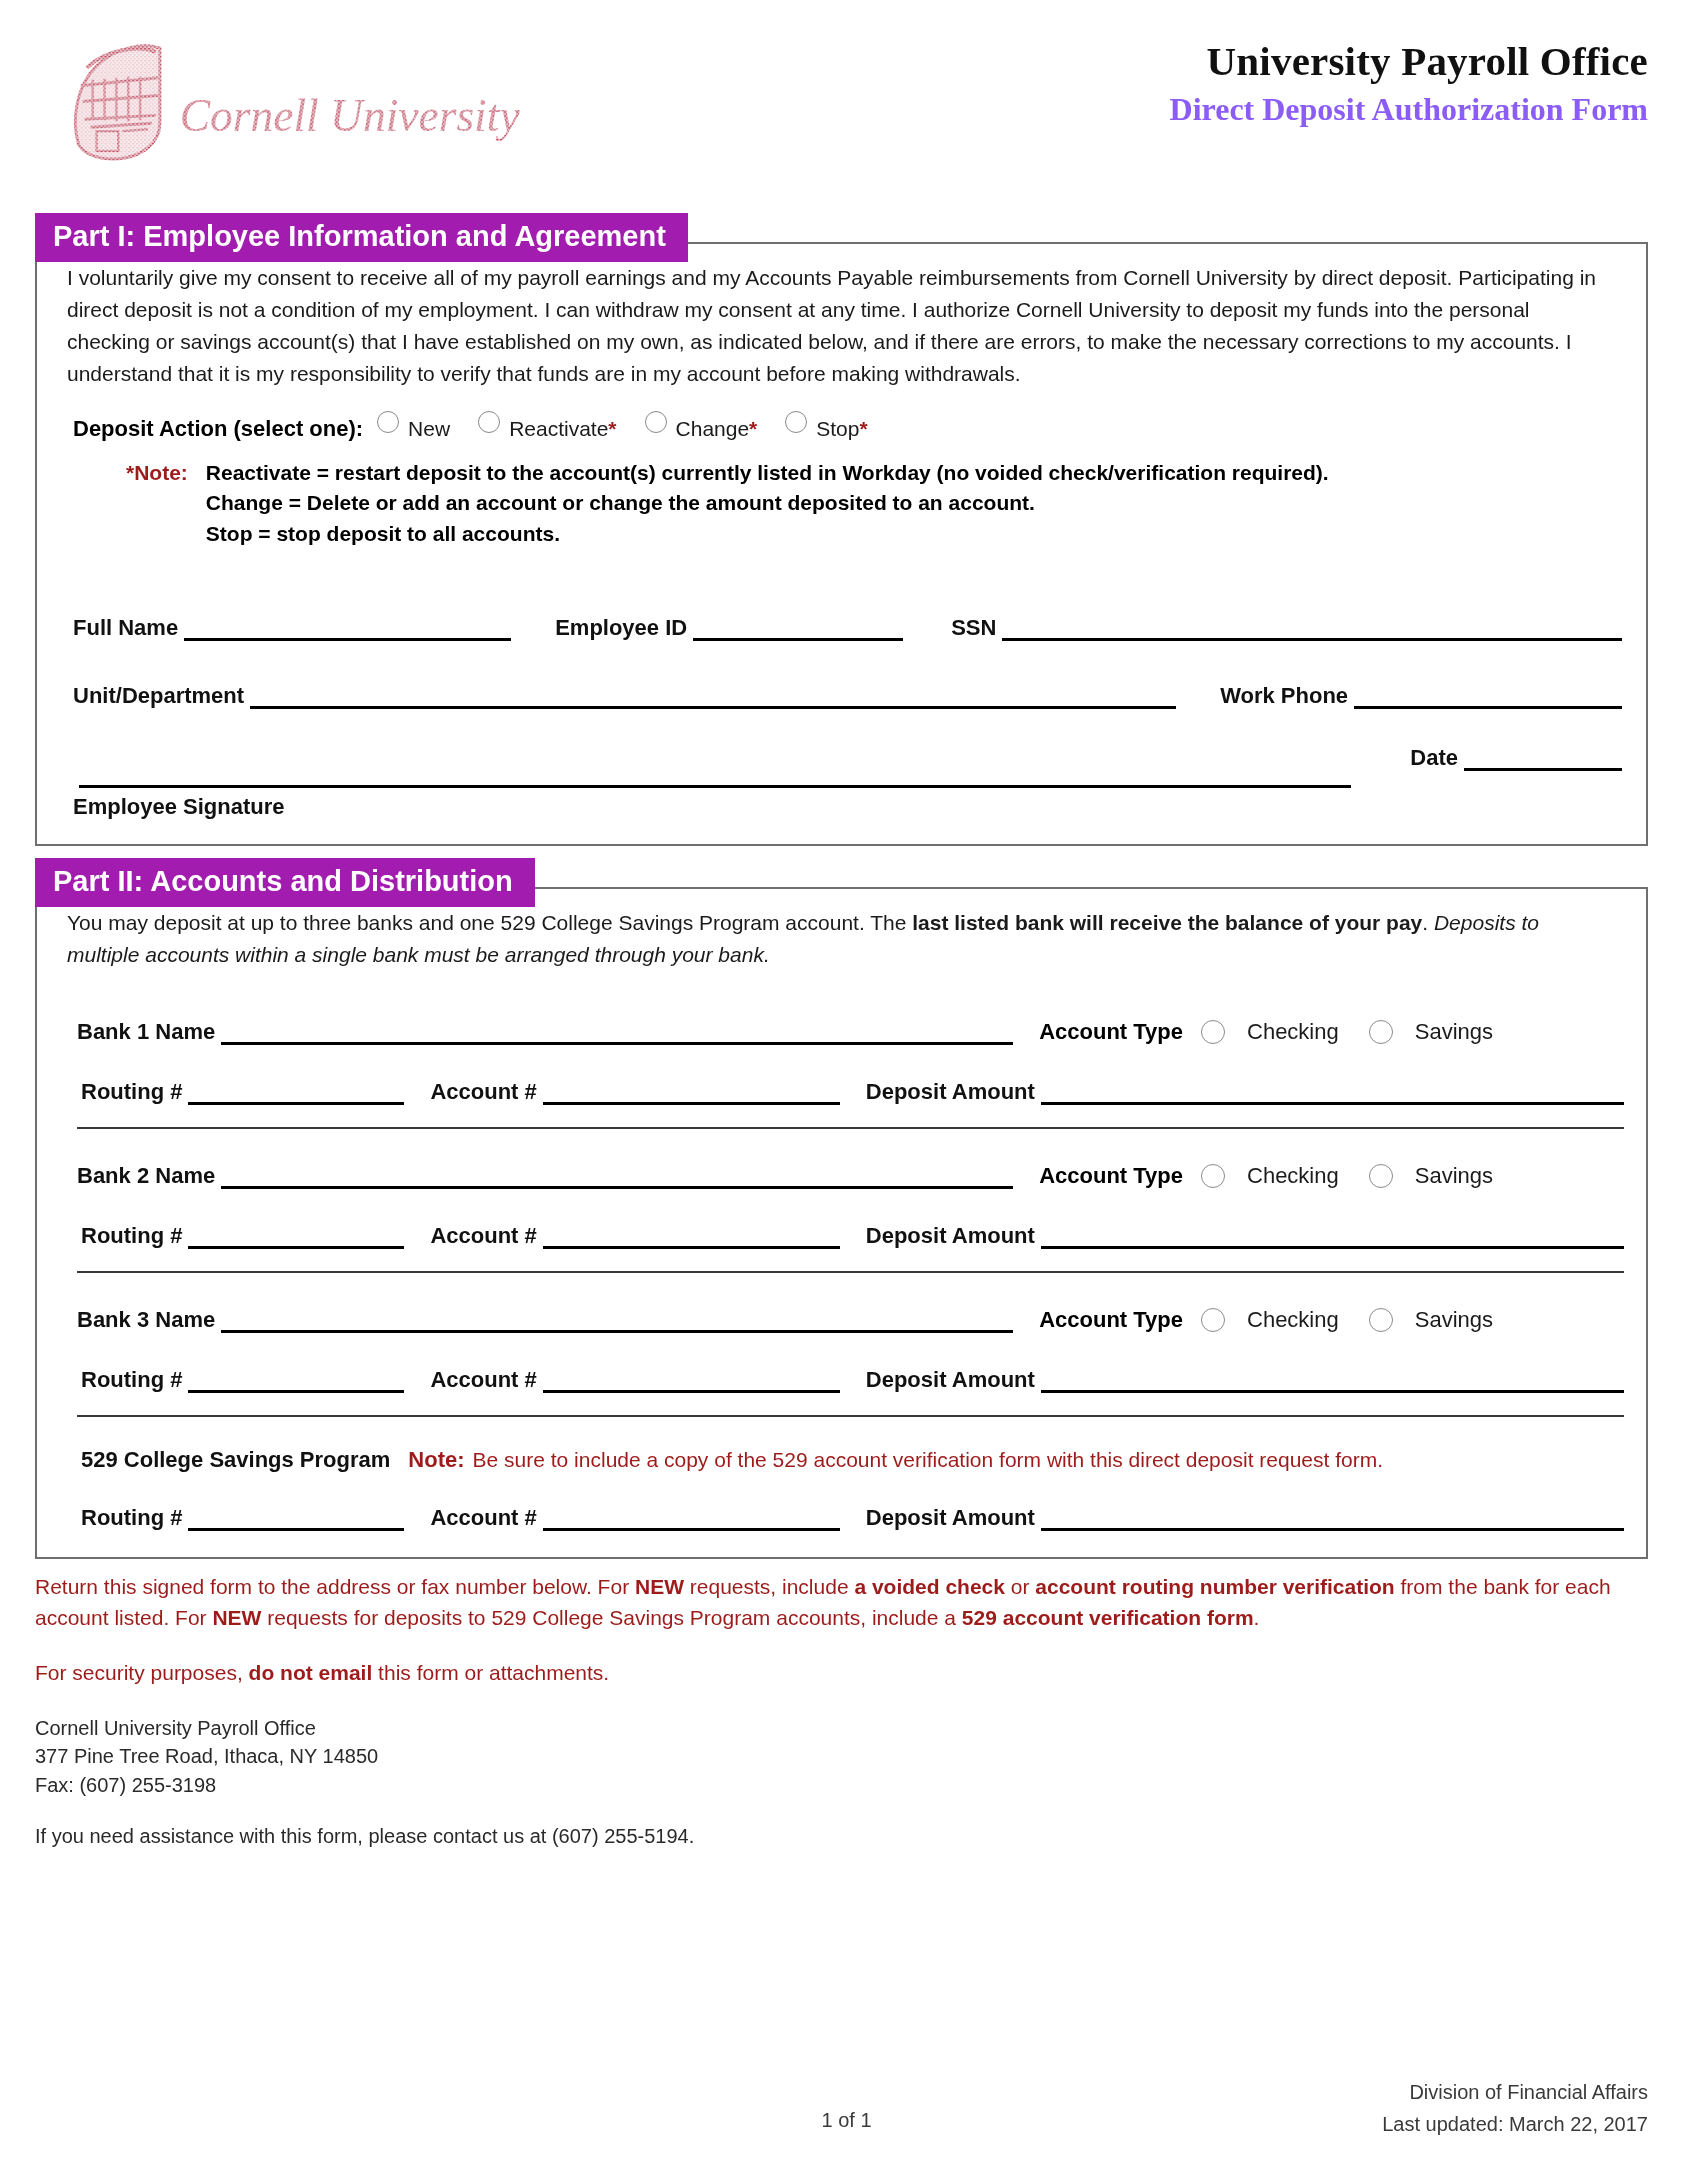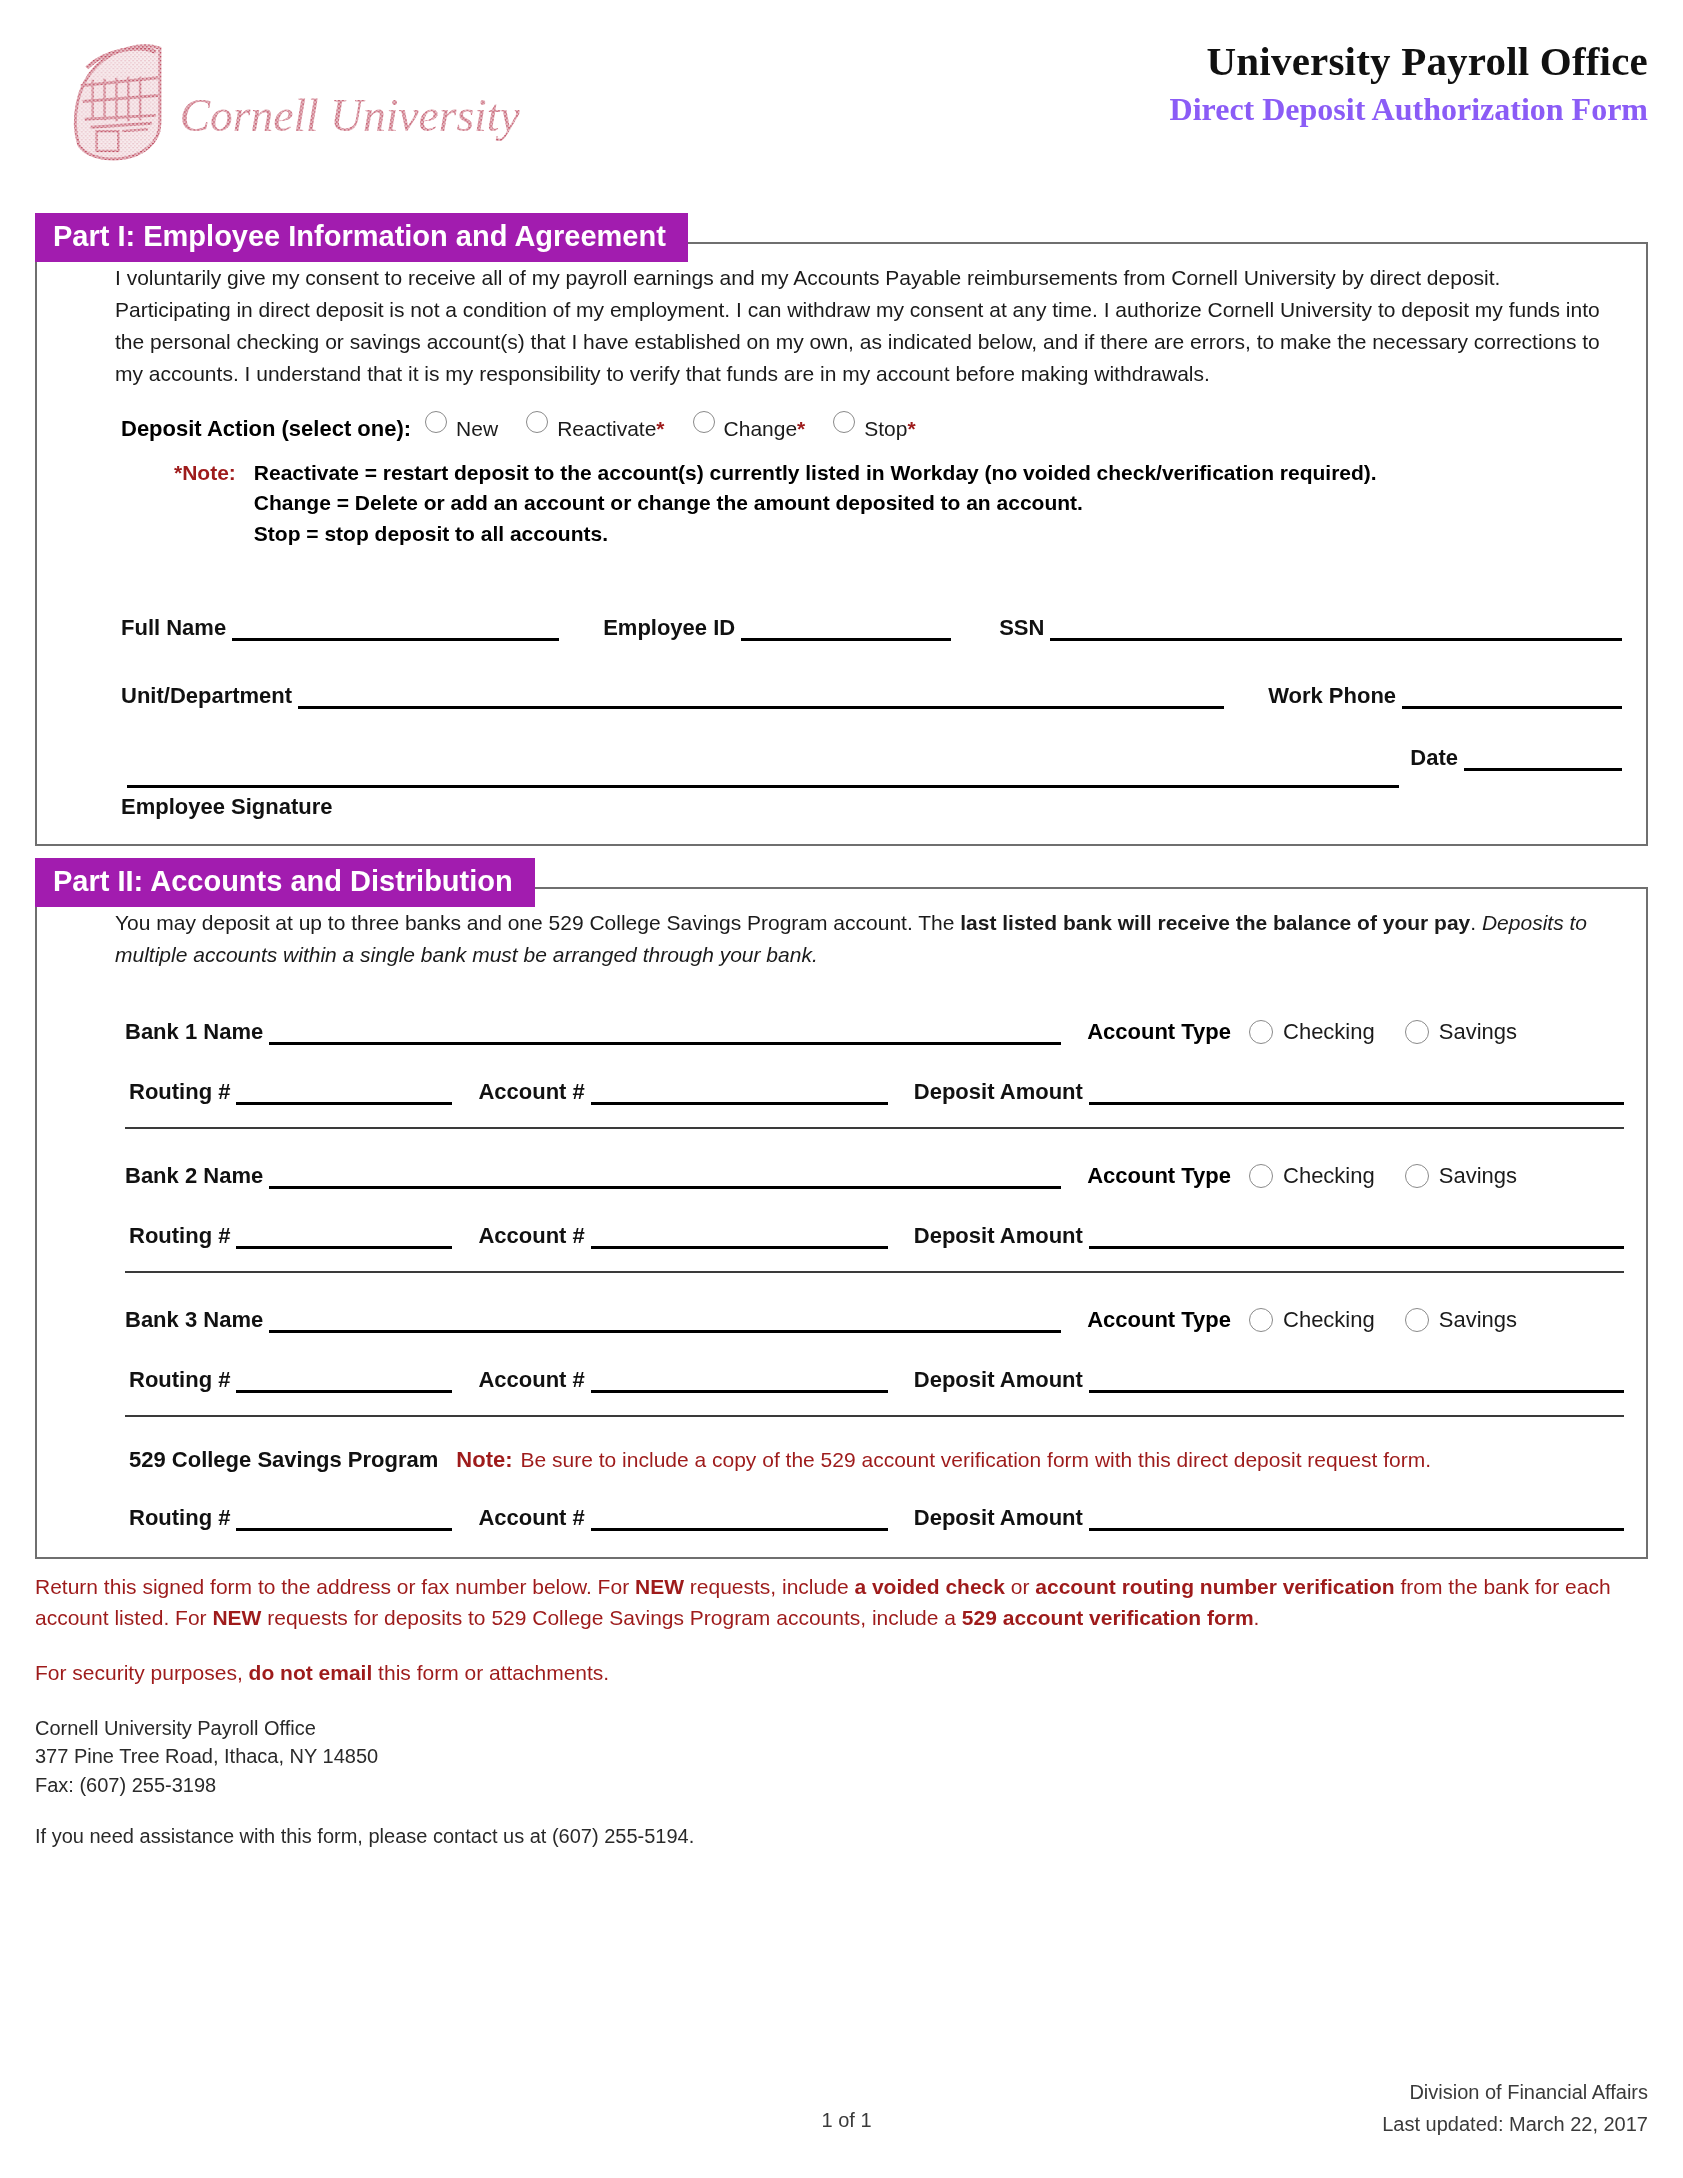--- a/index.html
+++ b/index.html
@@ -59,21 +59,20 @@
 
   
   .section {
     position: relative;
     margin: 0 35px;
   }
   .section-box {
     border: 2px solid #6f6f6f;
     border-top: none;
     position: relative;
-    padding-left: 48px;
   }
   .section-topline {
     position: relative;
     height: 2px;
     background: #6f6f6f;
   }
   .section-tab {
     position: absolute;
     left: 0;
     top: -29px;
@@ -186,20 +185,21 @@
     font-weight: bold;
     font-size: 22px;
     margin-right: 18px;
   }
   .opt {
     display: inline-flex;
     align-items: center;
     margin-right: 30px;
     font-size: 22px;
     color: #1b1b1b;
+    gap: 12px;
   }
   .opt:last-child { margin-right: 0; }
   .opt .radio { top: 0; margin-right: 10px; }
 
   .sub-row {
     display: flex;
     align-items: flex-end;
     padding: 0 22px 0 44px;
     font-size: 22px;
     font-weight: bold;

